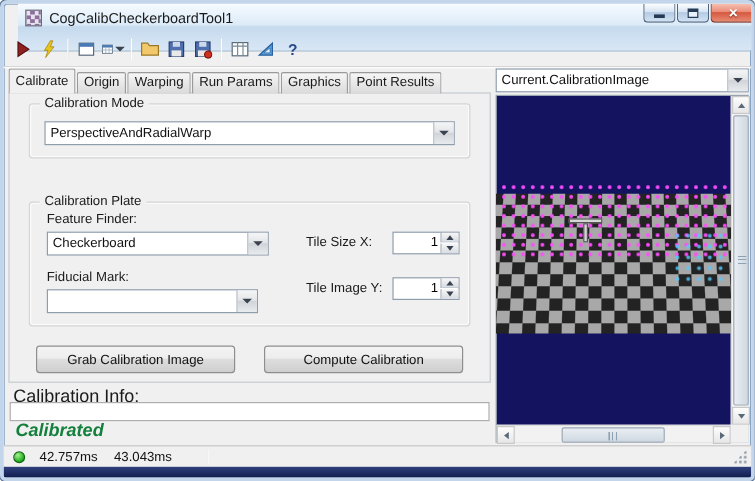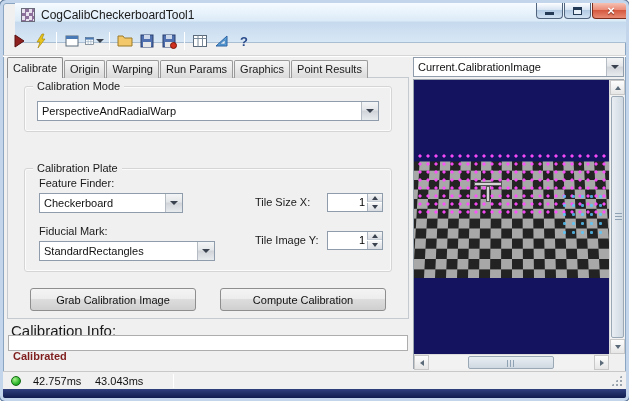--- a/index.html
+++ b/index.html
@@ -84,21 +84,21 @@
   .push-btn {
     position: absolute; height: 23px; font-size: 11px; color: #111;
     border: 1px solid #8e8e8e; border-radius: 3px;
     background: linear-gradient(#f4f4f4, #ededed 45%, #dddddd 50%, #cfcfcf);
     display: flex; align-items: center; justify-content: center;
   }
 
   
   .info-label { position: absolute; left: 8px; top: 319px; font-size: 15px; color: #1a1a1a; }
   .infobox { position: absolute; left: 5px; top: 332px; width: 400px; height: 16px; border: 1px solid #adadad; background: #ffffff; font-size: 11px; padding: 0 3px; font-family: inherit; }
-  .calibrated { position: absolute; left: 10px; top: 347px; font-size: 11px; font-weight: bold; color: #7f1d1d; }
+  .calibrated { position: absolute; left: 10px; top: 347px; font-size: 15px; font-weight: bold; font-style: italic; color: #15803d; }
 
   
   .img-combo { position: absolute; left: 410px; top: 54px; width: 211px; }
   .img-combo .combo { position: relative; width: 100%; }
   .image-area { position: absolute; left: 410px; top: 76px; width: 211px; height: 290px; border: 1px solid #9aa4ae; background: #f0f0f0; }
   .canvas { position: absolute; left: 0; top: 0; width: 195px; height: 274px; background: #131360; overflow: hidden; }
   .checkerboard {
     position: absolute; left: -12px; top: 68px; width: 220px; height: 130px;
     background: repeating-conic-gradient(#a8a8a8 0% 25%, #232323 0% 50%);
     background-size: 22px 22px;
@@ -251,30 +251,29 @@
         <div class="combo-arrow-btn">
             <div class="tri-down"></div>
           </div>
       </div>
     </div>
 
     <div class="groupbox gb-plate">
       <div class="group-label">Calibration Plate</div>
 
       <div class="field-label" style="left:14px; top:8px;">Feature Finder:</div>
-      <div class="combo" style="left:14px; top:24px; width:144px;">
+      <div class="combo" style="left:14px; top:24px; width:185px;">
         <div class="combo-value">Checkerboard</div>
         <div class="combo-arrow-btn">
             <div class="tri-down"></div>
           </div>
       </div>
 
       <div class="field-label" style="left:14px; top:56px;">Fiducial Mark:</div>
       <div class="combo" style="left:14px; top:72px; width:176px;">
-        <div class="combo-value">StandardRectangles</div>
         <div class="combo-arrow-btn">
             <div class="tri-down"></div>
           </div>
       </div>
 
       <div class="field-label" style="left:230px; top:27px;">Tile Size X:</div>
       <div class="spinner" style="left:302px; top:24px;">
         <div class="spin-value">1</div>
         <div class="spin-btn spin-up">
             <div class="tri-up-s"></div>

